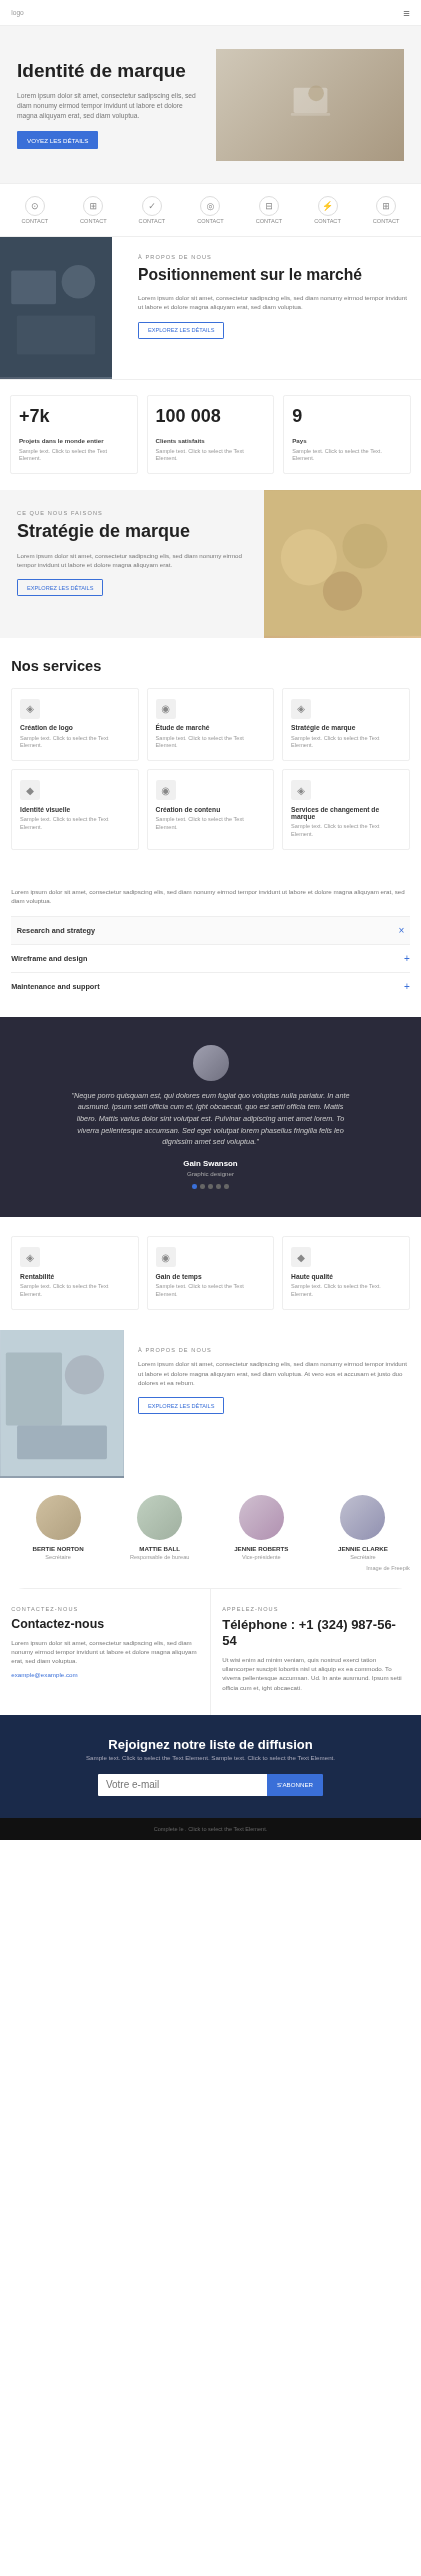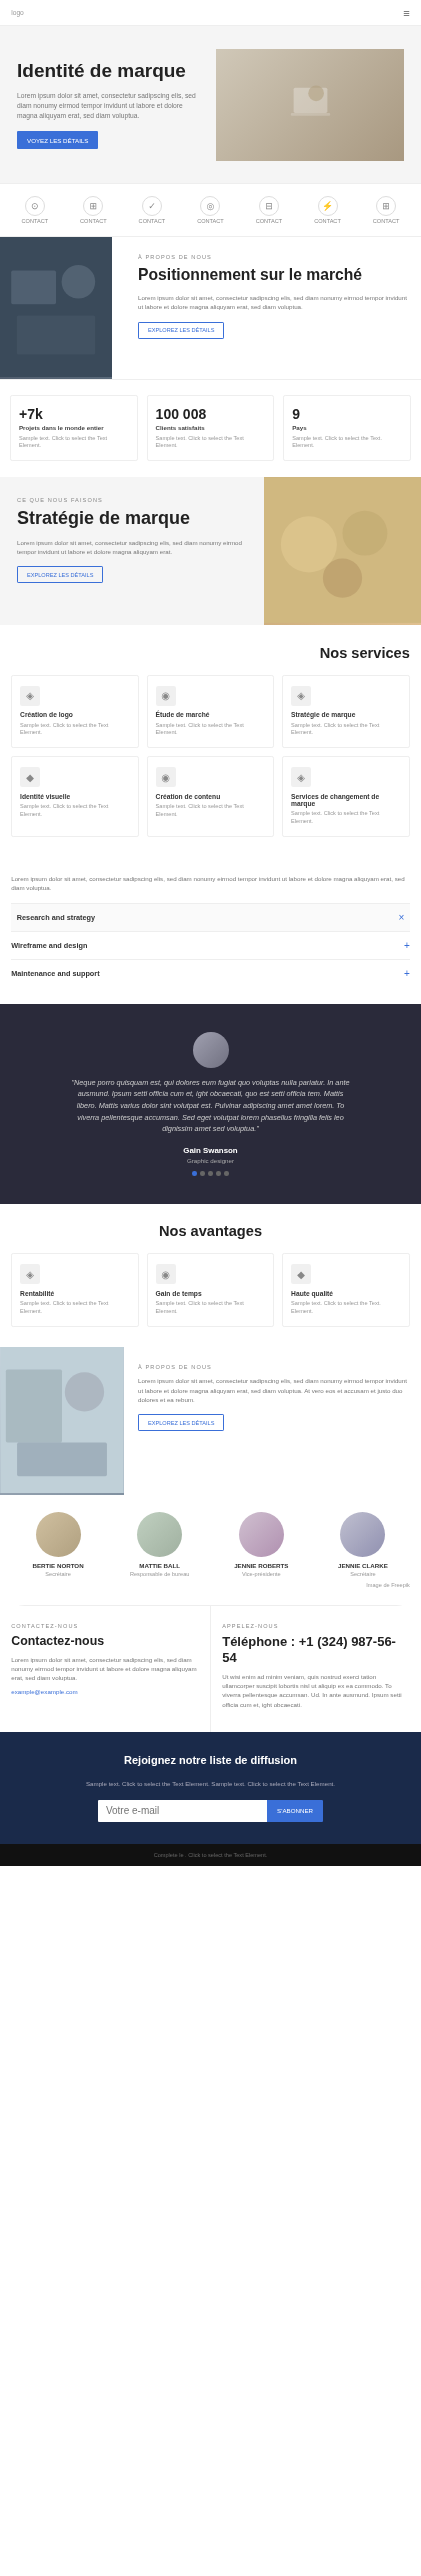--- a/index.html
+++ b/index.html
@@ -30,34 +30,34 @@
     .positioning-img { width: 112px; min-height: 140px; background: linear-gradient(160deg, #3a3a4a 0%, #5a6a7a 100%); flex-shrink: 0; }
     .positioning-text { flex: 1; padding: 17px 14px; }
     .section-label { font-size: 5.6px; color: #888; letter-spacing: 1.1px; text-transform: uppercase; margin-bottom: 6.7px; }
     .section-title { font-size: 15.7px; font-weight: 700; color: #222; line-height: 1.2; margin-bottom: 7.9px; }
     .section-desc { font-size: 6.2px; color: #777; line-height: 1.5; margin-bottom: 10px; }
     .btn-outline { background: transparent; color: #3a6fd8; border: 0.6px solid #3a6fd8; padding: 4.5px 9px; font-size: 5.6px; cursor: pointer; border-radius: 1.1px; }
 
     
     .stats { display: flex; gap: 0; padding: 11.2px 5.6px; background: #fff; border-top: 0.6px solid #eee; }
     .stat-card { flex: 1; border: 0.6px solid #eee; margin: 4.5px; padding: 10px 7.9px; border-radius: 2.2px; }
-    .stat-number { font-size: 14px; font-weight: 700; color: #222; margin-bottom: 2px; }
+    .stat-number { font-size: 18px; font-weight: 700; color: #222; margin-bottom: 10px; }
     .stat-label { font-size: 6.2px; font-weight: 600; color: #444; margin-bottom: 3.4px; }
     .stat-desc { font-size: 5.6px; color: #999; line-height: 1.4; }
 
     
     .strategy { display: flex; gap: 0; background: #f5f5f5; padding: 0; }
     .strategy-text { flex: 1; padding: 19.7px 17px; }
     .strategy-label { font-size: 5.6px; color: #888; letter-spacing: 1.1px; text-transform: uppercase; margin-bottom: 5.6px; }
     .strategy-title { font-size: 18px; font-weight: 700; color: #222; line-height: 1.2; margin-bottom: 7.9px; }
     .strategy-img { width: 157px; min-height: 146px; background: linear-gradient(135deg, #c0a070 0%, #e0c090 100%); flex-shrink: 0; overflow: hidden; }
 
     
     .services { padding: 19.7px 11.2px; background: #fff; }
-    .services-title { font-size: 14.6px; font-weight: 700; text-align: right; margin-bottom: 14px; color: #222; }
+    .services-title { font-size: 14.6px; font-weight: 700; text-align: left; margin-bottom: 14px; color: #222; }
     .services-grid { display: grid; grid-template-columns: repeat(3, 1fr); gap: 7.9px; }
     .service-card { border: 0.6px solid #eee; padding: 10px 7.9px; border-radius: 2.2px; }
     .service-icon { width: 20px; height: 20px; background: #f0f0f0; border-radius: 2.2px; margin-bottom: 5.6px; display: flex; align-items: center; justify-content: center; font-size: 10px; color: #888; }
     .service-name { font-size: 6.7px; font-weight: 600; color: #333; margin-bottom: 3.4px; }
     .service-desc { font-size: 5.6px; color: #999; line-height: 1.4; }
 
     
     .accordion-section { padding: 17px 11.2px; background: #fff; }
     .accordion-title { font-size: 14.6px; font-weight: 700; color: #222; margin-bottom: 7.9px; }
     .accordion-desc { font-size: 6.2px; color: #777; line-height: 1.5; margin-bottom: 11.2px; }
@@ -109,21 +109,21 @@
     .contact-left { flex: 1; padding: 17px 11.2px; background: #fff; border-right: 0.6px solid #eee; }
     .contact-right { flex: 1; padding: 17px 11.2px; background: #fff; }
     .contact-section-label { font-size: 5.6px; color: #888; letter-spacing: 1.1px; text-transform: uppercase; margin-bottom: 4.5px; }
     .contact-title { font-size: 12.4px; font-weight: 700; color: #222; margin-bottom: 6.7px; }
     .contact-phone { font-size: 13px; font-weight: 700; color: #222; margin-bottom: 6.7px; line-height: 1.2; }
     .contact-desc { font-size: 6.2px; color: #777; line-height: 1.5; margin-bottom: 5.6px; }
     .contact-email { font-size: 6.2px; color: #3a6fd8; margin-top: 4.5px; }
 
     
     .newsletter { background: #1a2a4a; padding: 22.5px 17px; text-align: center; }
-    .newsletter-title { font-size: 11px; font-weight: 700; color: #fff; margin-bottom: 13px; }
+    .newsletter-title { font-size: 13px; font-weight: 700; color: #fff; margin-bottom: 1px; }
     .newsletter-desc { font-size: 6.2px; color: #aab; margin-bottom: 11.2px; line-height: 1.5; }
     .newsletter-form { display: flex; gap: 0; justify-content: center; max-width: 225px; margin: 0 auto; }
     .newsletter-input { flex: 1; padding: 5.6px 7.9px; font-size: 10px; border: none; border-radius: 1.1px 0 0 1.1px; outline: none; }
     .newsletter-btn { background: #3a6fd8; color: #fff; border: none; padding: 5.6px 10px; font-size: 6.2px; cursor: pointer; border-radius: 0 1.1px 1.1px 0; }
 
     
     .footer { background: #111; padding: 7.9px 11.2px; display: flex; justify-content: center; align-items: center; }
     .footer-text { font-size: 5.6px; color: #666; text-align: center; }
   </style>
 </head>
@@ -296,21 +296,20 @@
   <div class="testimonial-dots">
     <div class="dot active"></div>
     <div class="dot"></div>
     <div class="dot"></div>
     <div class="dot"></div>
     <div class="dot"></div>
   </div>
 </section>
 
 <section class="advantages">
-  <h2 class="advantages-title">Nos avantages</h2>
   <div class="advantages-grid">
     <div class="advantage-card">
       <div class="advantage-icon">◈</div>
       <div class="advantage-name">Rentabilité</div>
       <div class="advantage-desc">Sample text. Click to select the Text Element.</div>
     </div>
     <div class="advantage-card">
       <div class="advantage-icon">◉</div>
       <div class="advantage-name">Gain de temps</div>
       <div class="advantage-desc">Sample text. Click to select the Text Element.</div>

